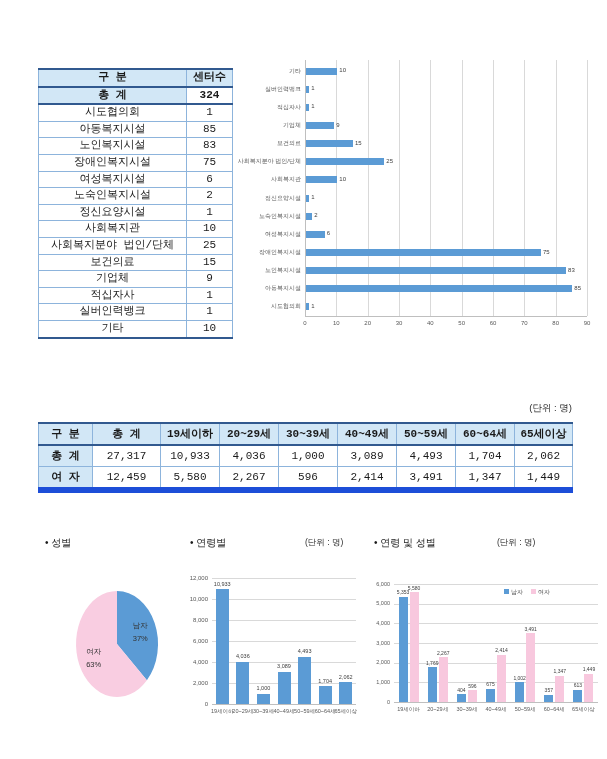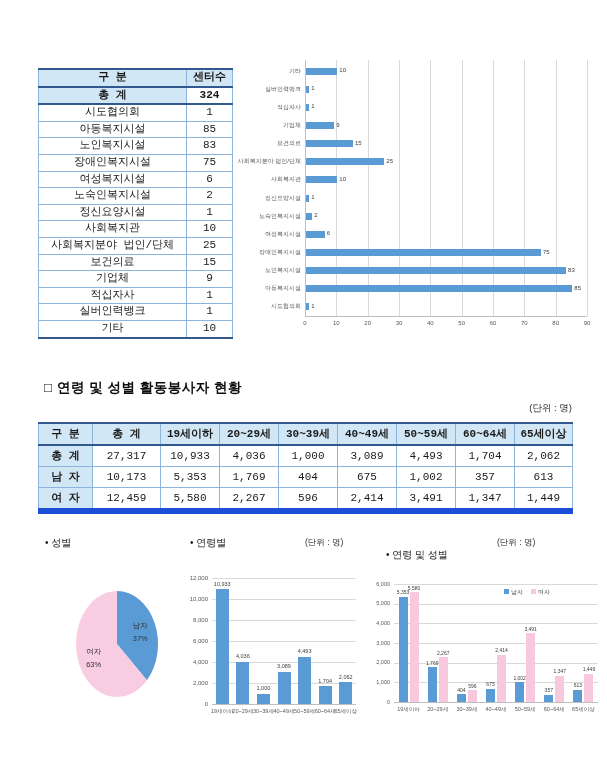--- a/index.html
+++ b/index.html
@@ -176,21 +176,20 @@
       <div style="left: 63px; top: 209.071px; width: 260.067px; height: 7px; background: rgb(91, 155, 213);"></div>
       <div class="vallbl" style="left: 325.067px; top: 208.771px;">83</div>
       <div class="catlbl" style="left: -30px; top: 226.314px; width: 88px; text-align: right;">아동복지시설</div>
       <div style="left: 63px; top: 227.214px; width: 266.333px; height: 7px; background: rgb(91, 155, 213);"></div>
       <div class="vallbl" style="left: 331.333px; top: 226.914px;">85</div>
       <div class="catlbl" style="left: -30px; top: 244.457px; width: 88px; text-align: right;">시도협의회</div>
       <div style="left: 63px; top: 245.357px; width: 3.13333px; height: 7px; background: rgb(91, 155, 213);"></div>
       <div class="vallbl" style="left: 68.1333px; top: 245.057px;">1</div>
     </div>
 
-  <div class="sec-title" style="left:44px; top:379px;">□ 연령 및 성별 활동봉사자 현황</div>
   <div class="unit-label" style="left:420px; top:402px; width:152px;">(단위 : 명)</div>
 
   <table class="t2" id="table2">
     <colgroup id="t2cols">
         <col style="width: 54px;">
         <col style="width: 68px;">
         <col style="width: 59px;">
         <col style="width: 59px;">
         <col style="width: 59px;">
         <col style="width: 59px;">
@@ -217,48 +216,37 @@
           <td>27,317</td>
           <td>10,933</td>
           <td>4,036</td>
           <td>1,000</td>
           <td>3,089</td>
           <td>4,493</td>
           <td>1,704</td>
           <td>2,062</td>
         </tr>
         <tr>
-          <td>남 자</td>
-          <td>10,173</td>
-          <td>5,353</td>
-          <td>1,769</td>
-          <td>404</td>
-          <td>675</td>
-          <td>1,002</td>
-          <td>357</td>
-          <td>613</td>
-        </tr>
-        <tr>
           <td>여 자</td>
           <td>12,459</td>
           <td>5,580</td>
           <td>2,267</td>
           <td>596</td>
           <td>2,414</td>
           <td>3,491</td>
           <td>1,347</td>
           <td>1,449</td>
         </tr>
       </tbody>
   </table>
 
   <div class="caption" style="left:45px; top:536px;">• 성별</div>
   <div class="caption" style="left:190px; top:536px;">• 연령별</div>
   <div class="caption-unit" style="left:305px; top:537px;">(단위 : 명)</div>
-  <div class="caption" style="left:386px; top:536px;margin-top:12px;">• 연령 및 성별</div>
+  <div class="caption" style="left:374px; top:536px;">• 연령 및 성별</div>
   <div class="caption-unit" style="left:497px; top:537px;">(단위 : 명)</div>
 
   <div class="chart" id="chart-pie">
       <svg width="100" height="122" style="position: absolute; left: 0px; top: 0px; overflow: visible;">
         <path d="M 47 58 L 47.0 5.0 A 41 53 0 0 1 76.9 94.3 Z" fill="#5b9bd5"></path>
         <text x="70.3" y="41.9" text-anchor="middle" font-size="7.5" fill="#333">남자</text>
         <text x="70.3" y="54.9" text-anchor="middle" font-size="7.5" fill="#333">37%</text>
         <path d="M 47 58 L 76.9 94.3 A 41 53 0 1 1 47.0 5.0 Z" fill="#f9cde1"></path>
         <text x="23.7" y="68.1" text-anchor="middle" font-size="7.5" fill="#333">여자</text>
         <text x="23.7" y="81.1" text-anchor="middle" font-size="7.5" fill="#333">63%</text>

